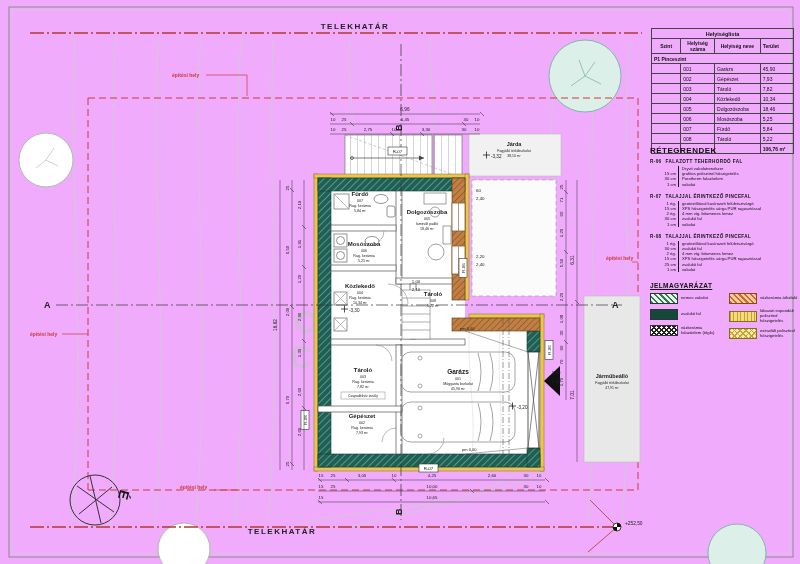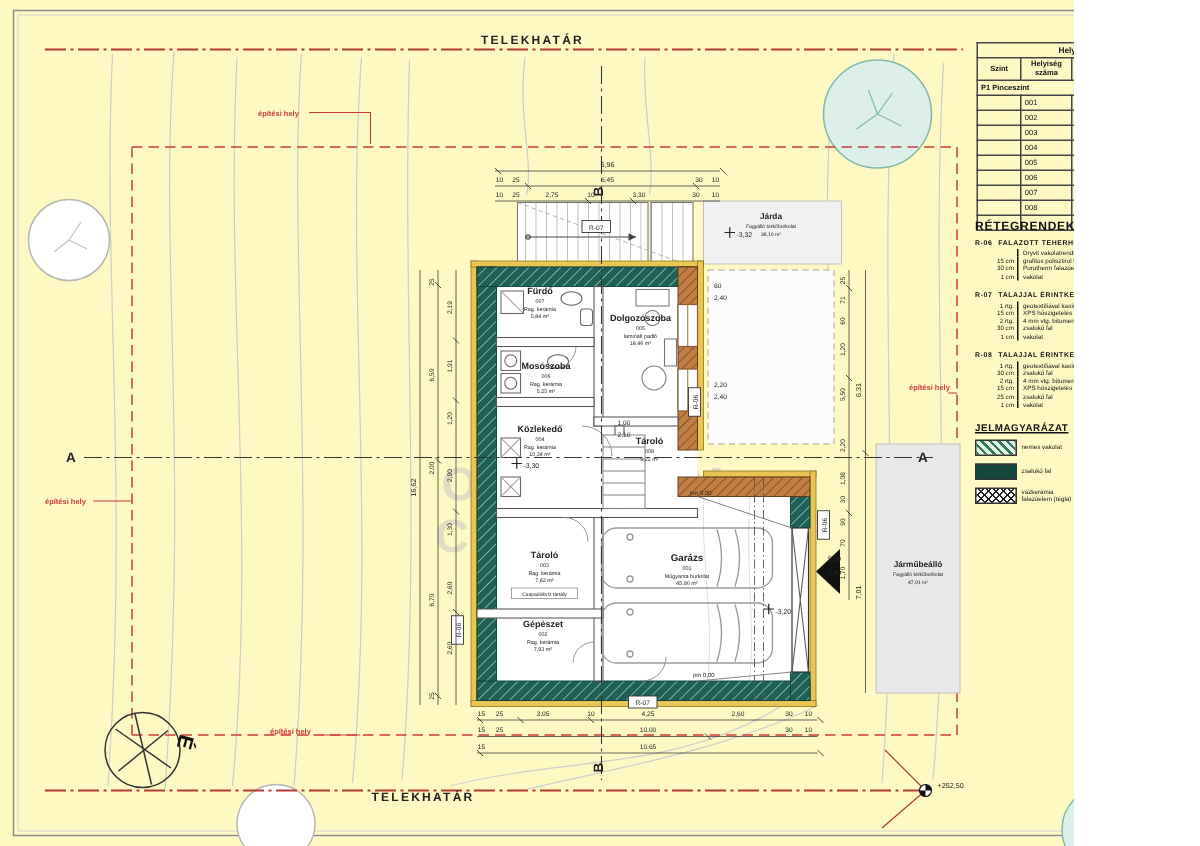--- a/index.html
+++ b/index.html
@@ -1,16 +1,16 @@
 <!DOCTYPE html>
 <html><head>
 <meta charset="utf-8">
 <style>
   html,body{margin:0;padding:0;background:#fff;}
-  #sheet{position:relative;width:716px;height:564px;background:#fef9c3;overflow:hidden;
+  #sheet{position:relative;width:800px;height:564px;background:#f0abfc;overflow:hidden;
          font-family:"Liberation Sans", sans-serif;color:#222;}
   svg text{font-family:"Liberation Sans", sans-serif;}
 
   
   #room-table{position:absolute;left:651px;top:28px;width:143px;}
   #room-table table{border-collapse:collapse;width:100%;font-size:5px;line-height:6px;color:#111;}
   #room-table td,#room-table th{border:0.8px solid #444;padding:1px 2px;height:7px;}
   #room-table .t-title{text-align:center;font-weight:bold;font-size:5.5px;}
   #room-table .t-head{text-align:center;font-weight:bold;}
   #room-table .group td{text-align:left;font-weight:bold;}

